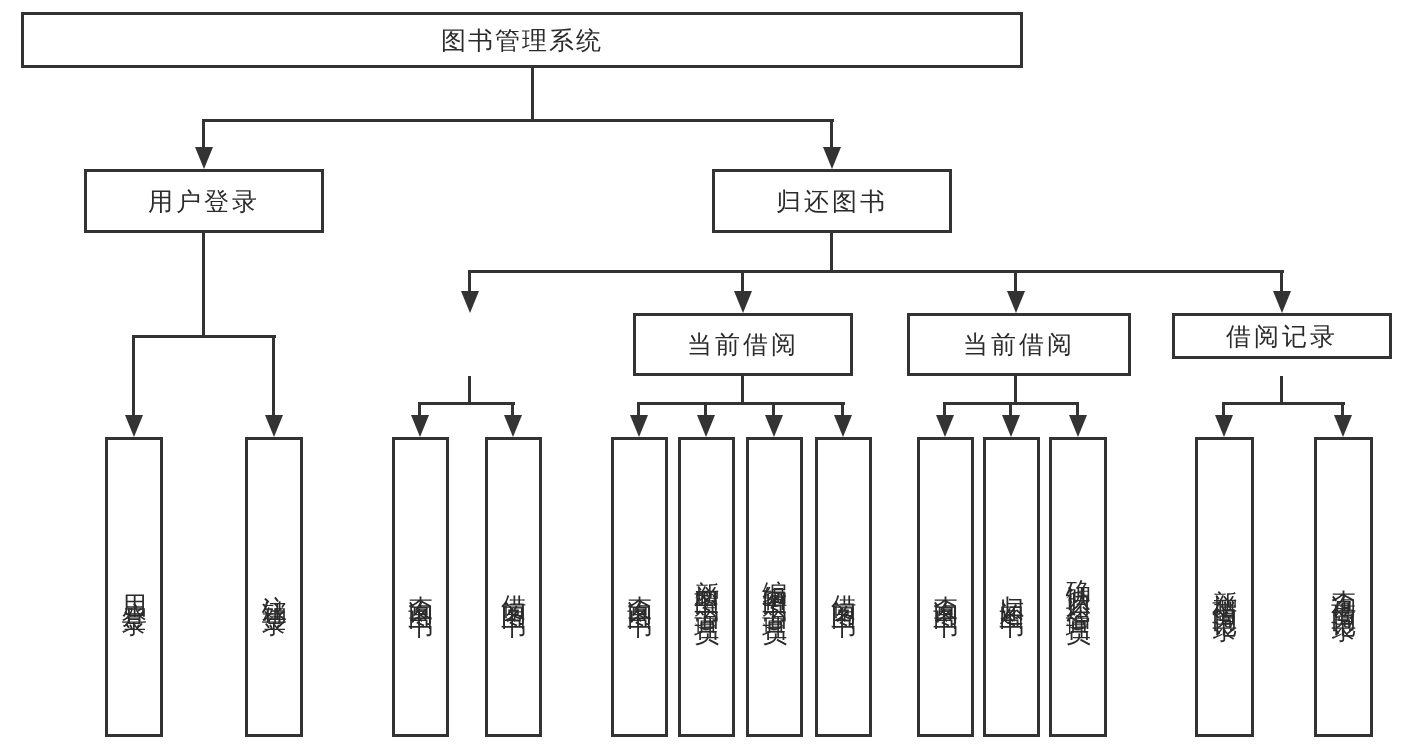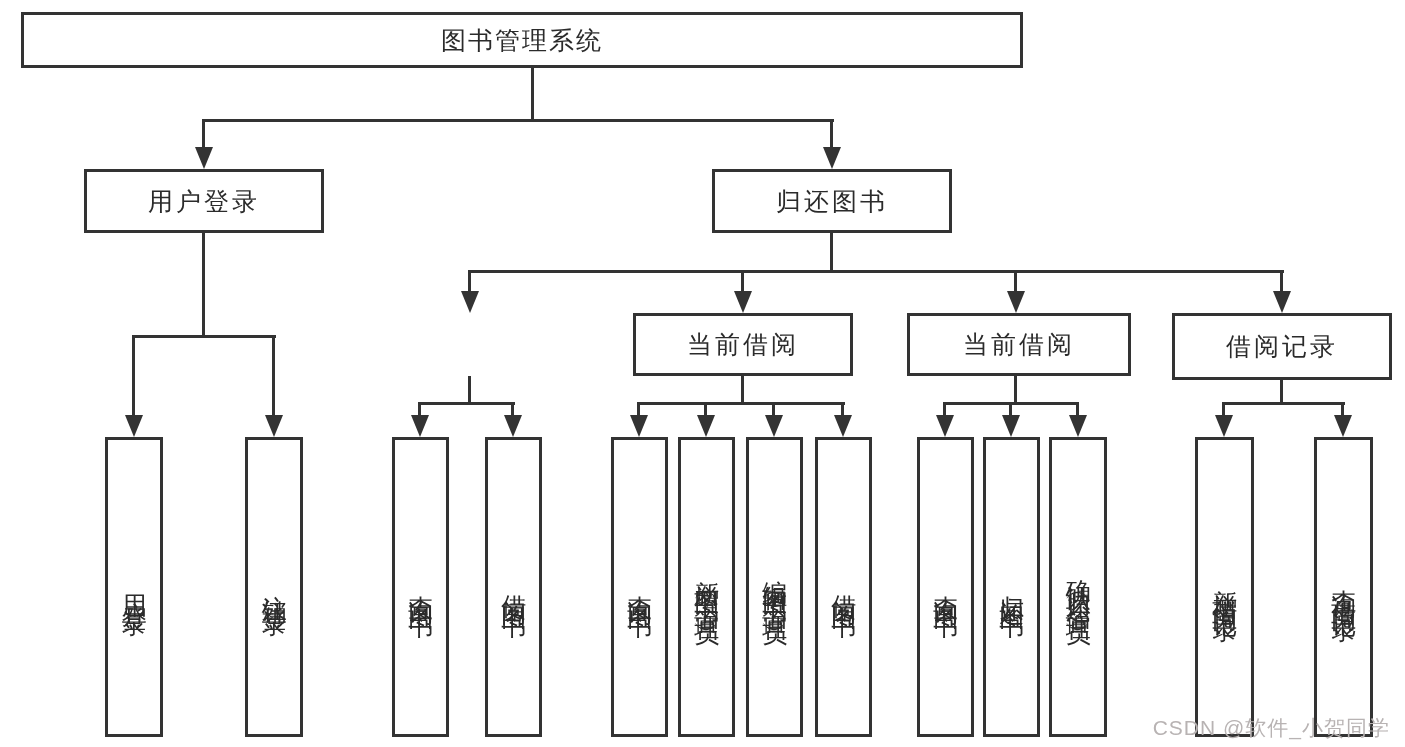--- a/index.html
+++ b/index.html
@@ -134,21 +134,21 @@
   <div class="box" style="left:712px;top:169px;width:240px;height:64px">
     <span>归还图书</span>
   </div>
 
   <div class="box" style="left:633px;top:313px;width:220px;height:63px">
     <span>当前借阅</span>
   </div>
   <div class="box" style="left:907px;top:313px;width:224px;height:63px">
     <span>当前借阅</span>
   </div>
-  <div class="box" style="left:1172px;top:313px;width:220px;height:67px">
+  <div class="box" style="left:1172px;top:313px;width:220px;height:46px">
     <span>借阅记录</span>
   </div>
 
   <div class="leaf" style="left:105px;top:437px;width:58px;height:300px">
     <span class="vtext">用户登录</span>
   </div>
   <div class="leaf" style="left:245px;top:437px;width:58px;height:300px">
     <span class="vtext">注销登录</span>
   </div>
 
@@ -182,15 +182,14 @@
     <span class="vtext">确认归还（管理员）</span>
   </div>
 
   <div class="leaf" style="left:1195px;top:437px;width:59px;height:300px">
     <span class="vtext">新增借阅记录</span>
   </div>
   <div class="leaf" style="left:1314px;top:437px;width:59px;height:300px">
     <span class="vtext">查询借阅记录</span>
   </div>
 
-  <div class="watermark">CSDN @软件_小贺同学</div>
 
 </div>
 
 </body></html>

